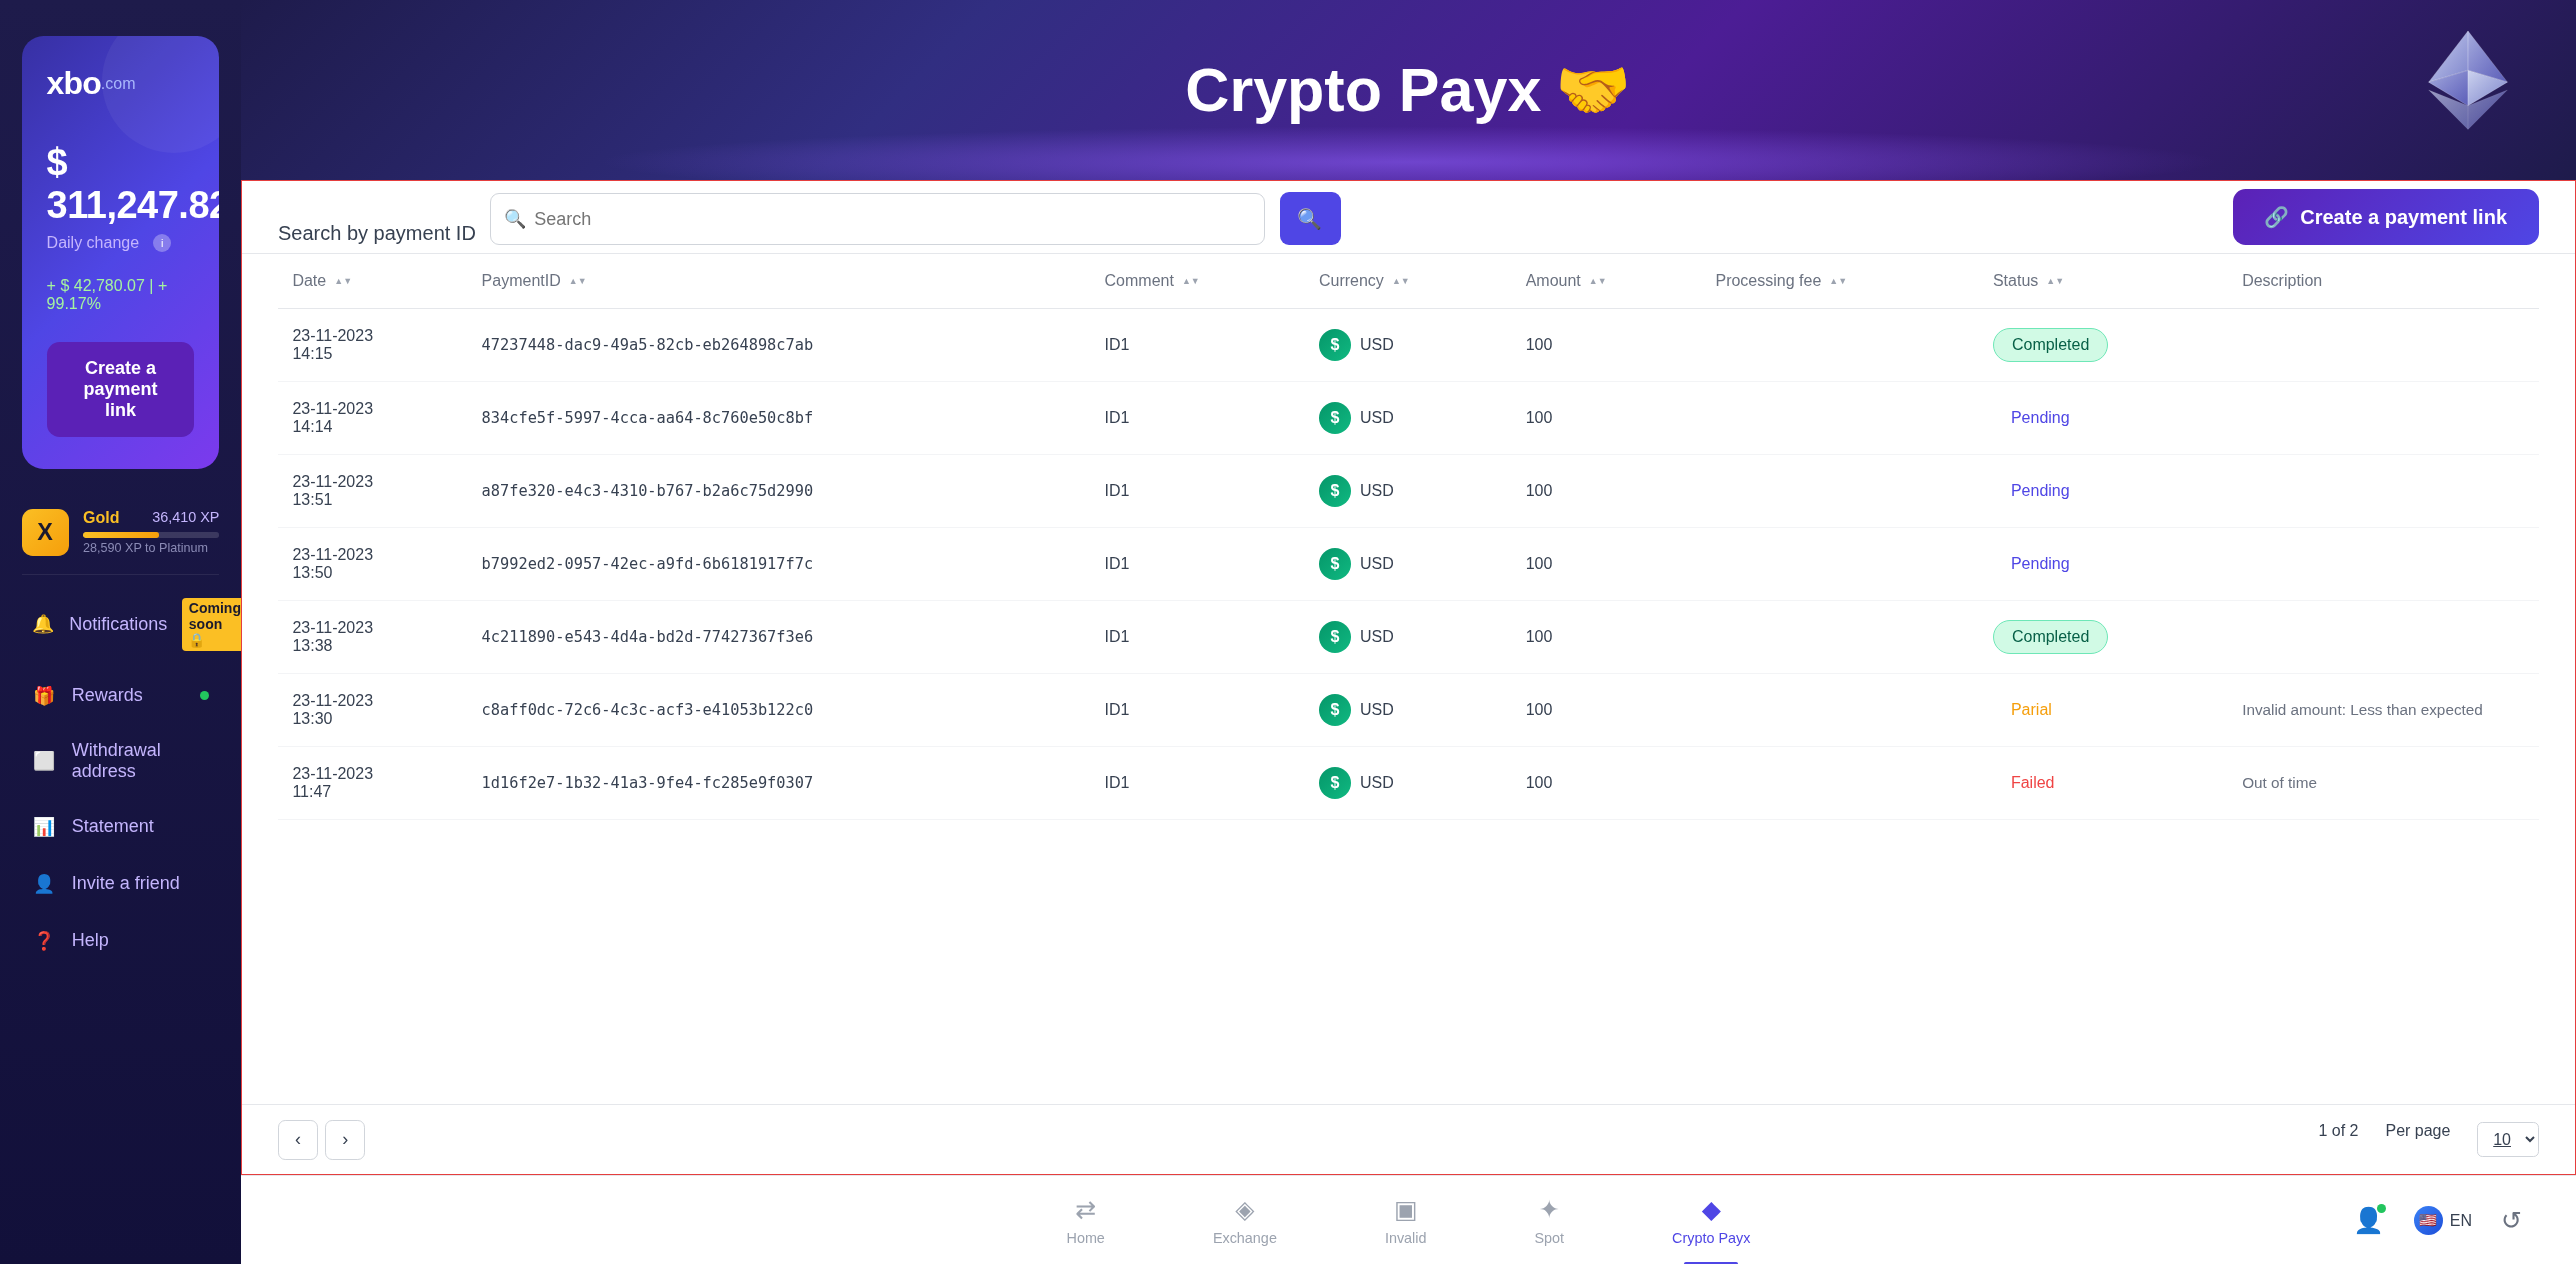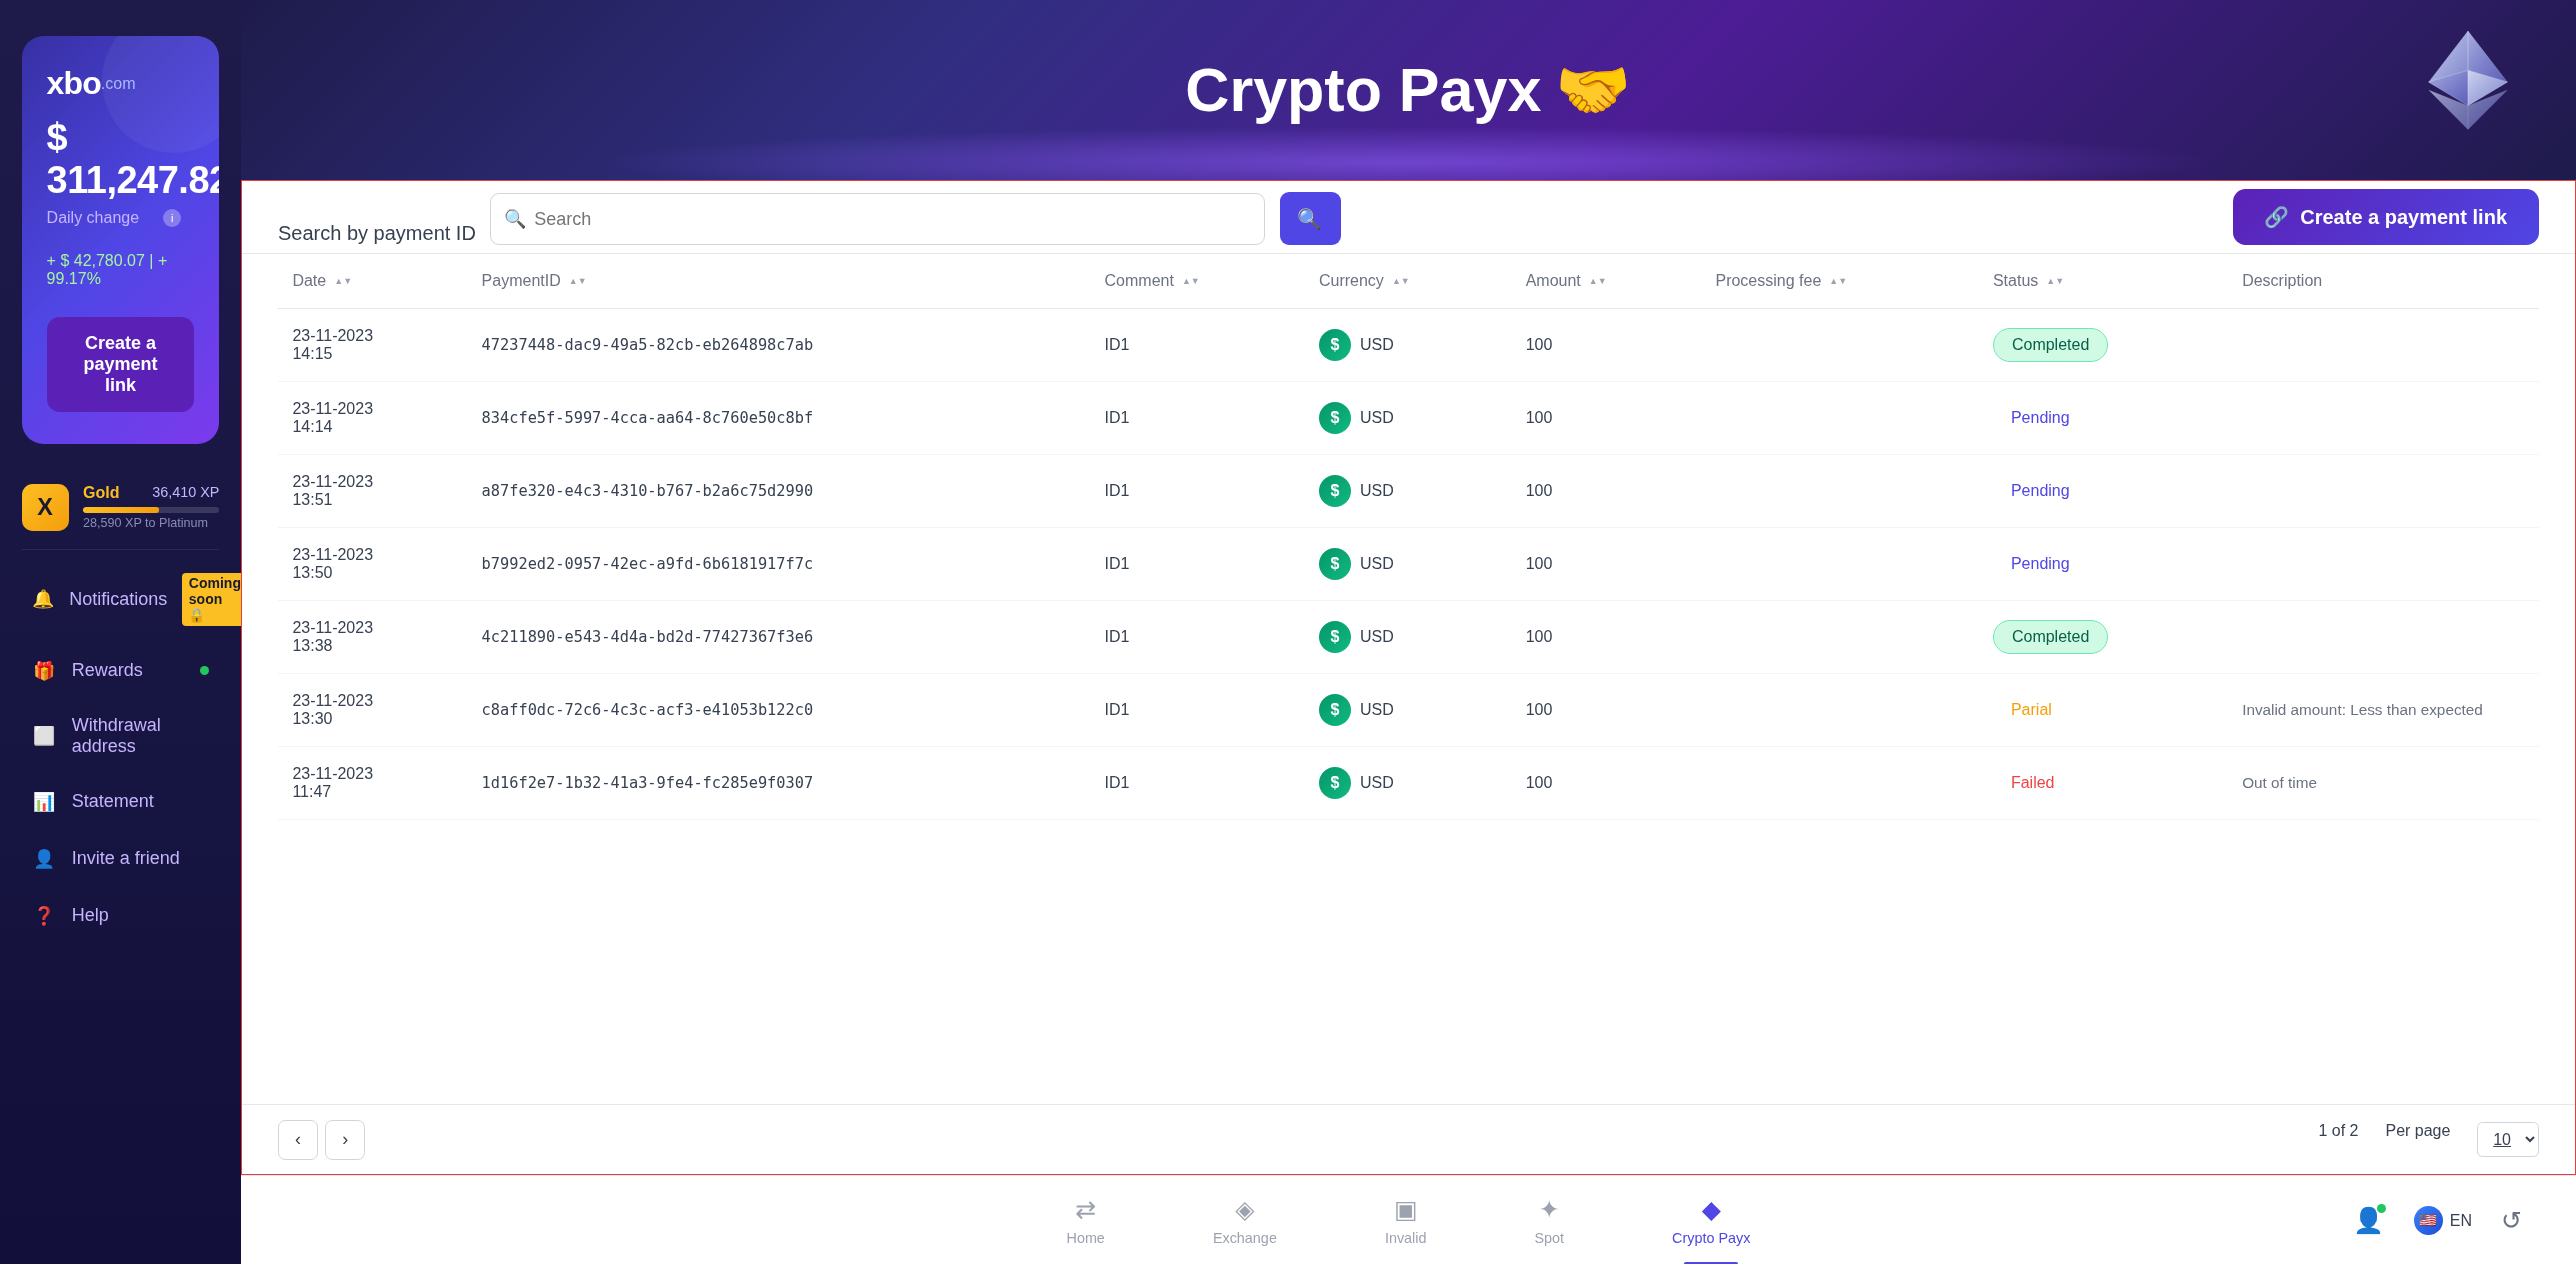--- a/index.html
+++ b/index.html
@@ -45,21 +45,21 @@
       position: absolute;
       top: -27px; right: -27px;
       width: 144px; height: 144px;
       background: rgba(255,255,255,0.05);
       border-radius: 50%;
     }
 
     .xbo-logo {
       display: flex;
       align-items: center;
-      margin-bottom: 14px;
+      margin-bottom: 39px;
     }
 
     .xbo-text {
       color: #fff;
       font-size: 32px;
       font-weight: 800;
       letter-spacing: -0.9px;
     }
 
     .xbo-com {
@@ -73,21 +73,21 @@
       color: #fff;
       font-size: 38px;
       font-weight: 700;
       margin-bottom: 7.2px;
       letter-spacing: -0.5px;
     }
 
     .balance-change-row {
       display: flex;
       align-items: flex-end;
-      gap: 24px;
+      gap: 14px;
       margin-bottom: 25px;
     }
 
     .balance-label {
       color: #c4b5fd;
       font-size: 16px;
     }
 
     .balance-change {
       color: #a5f3a0;

